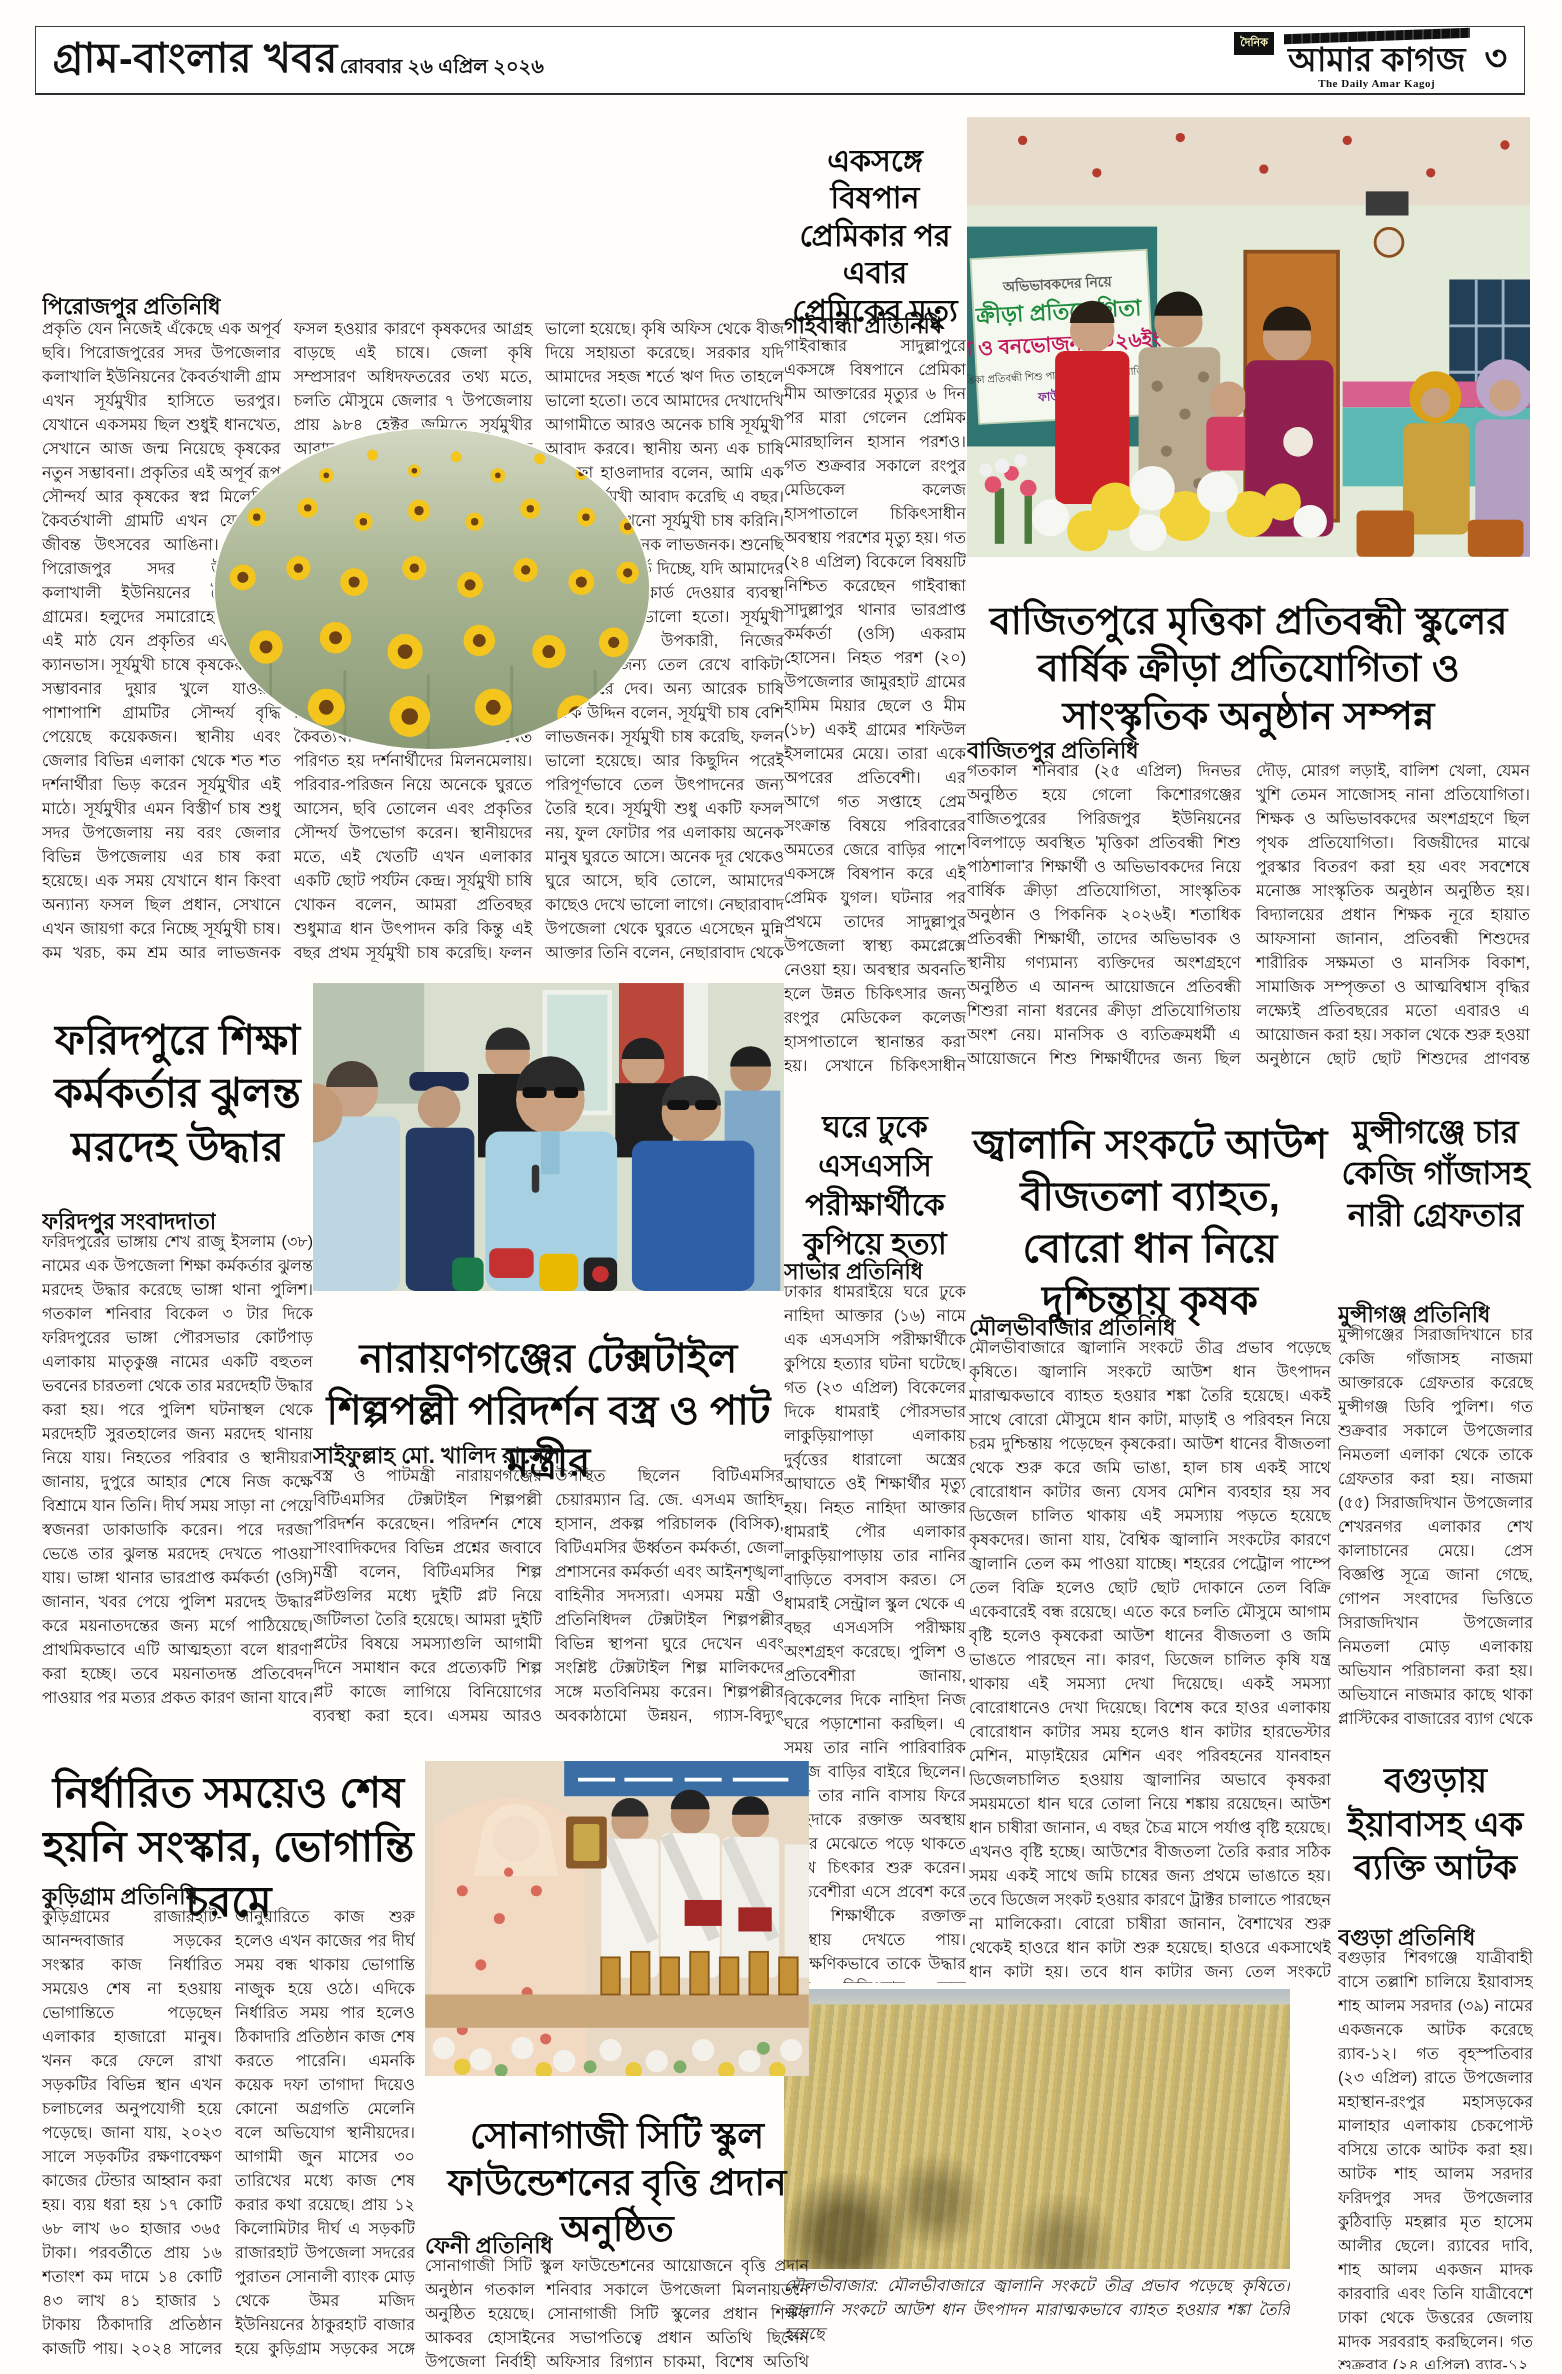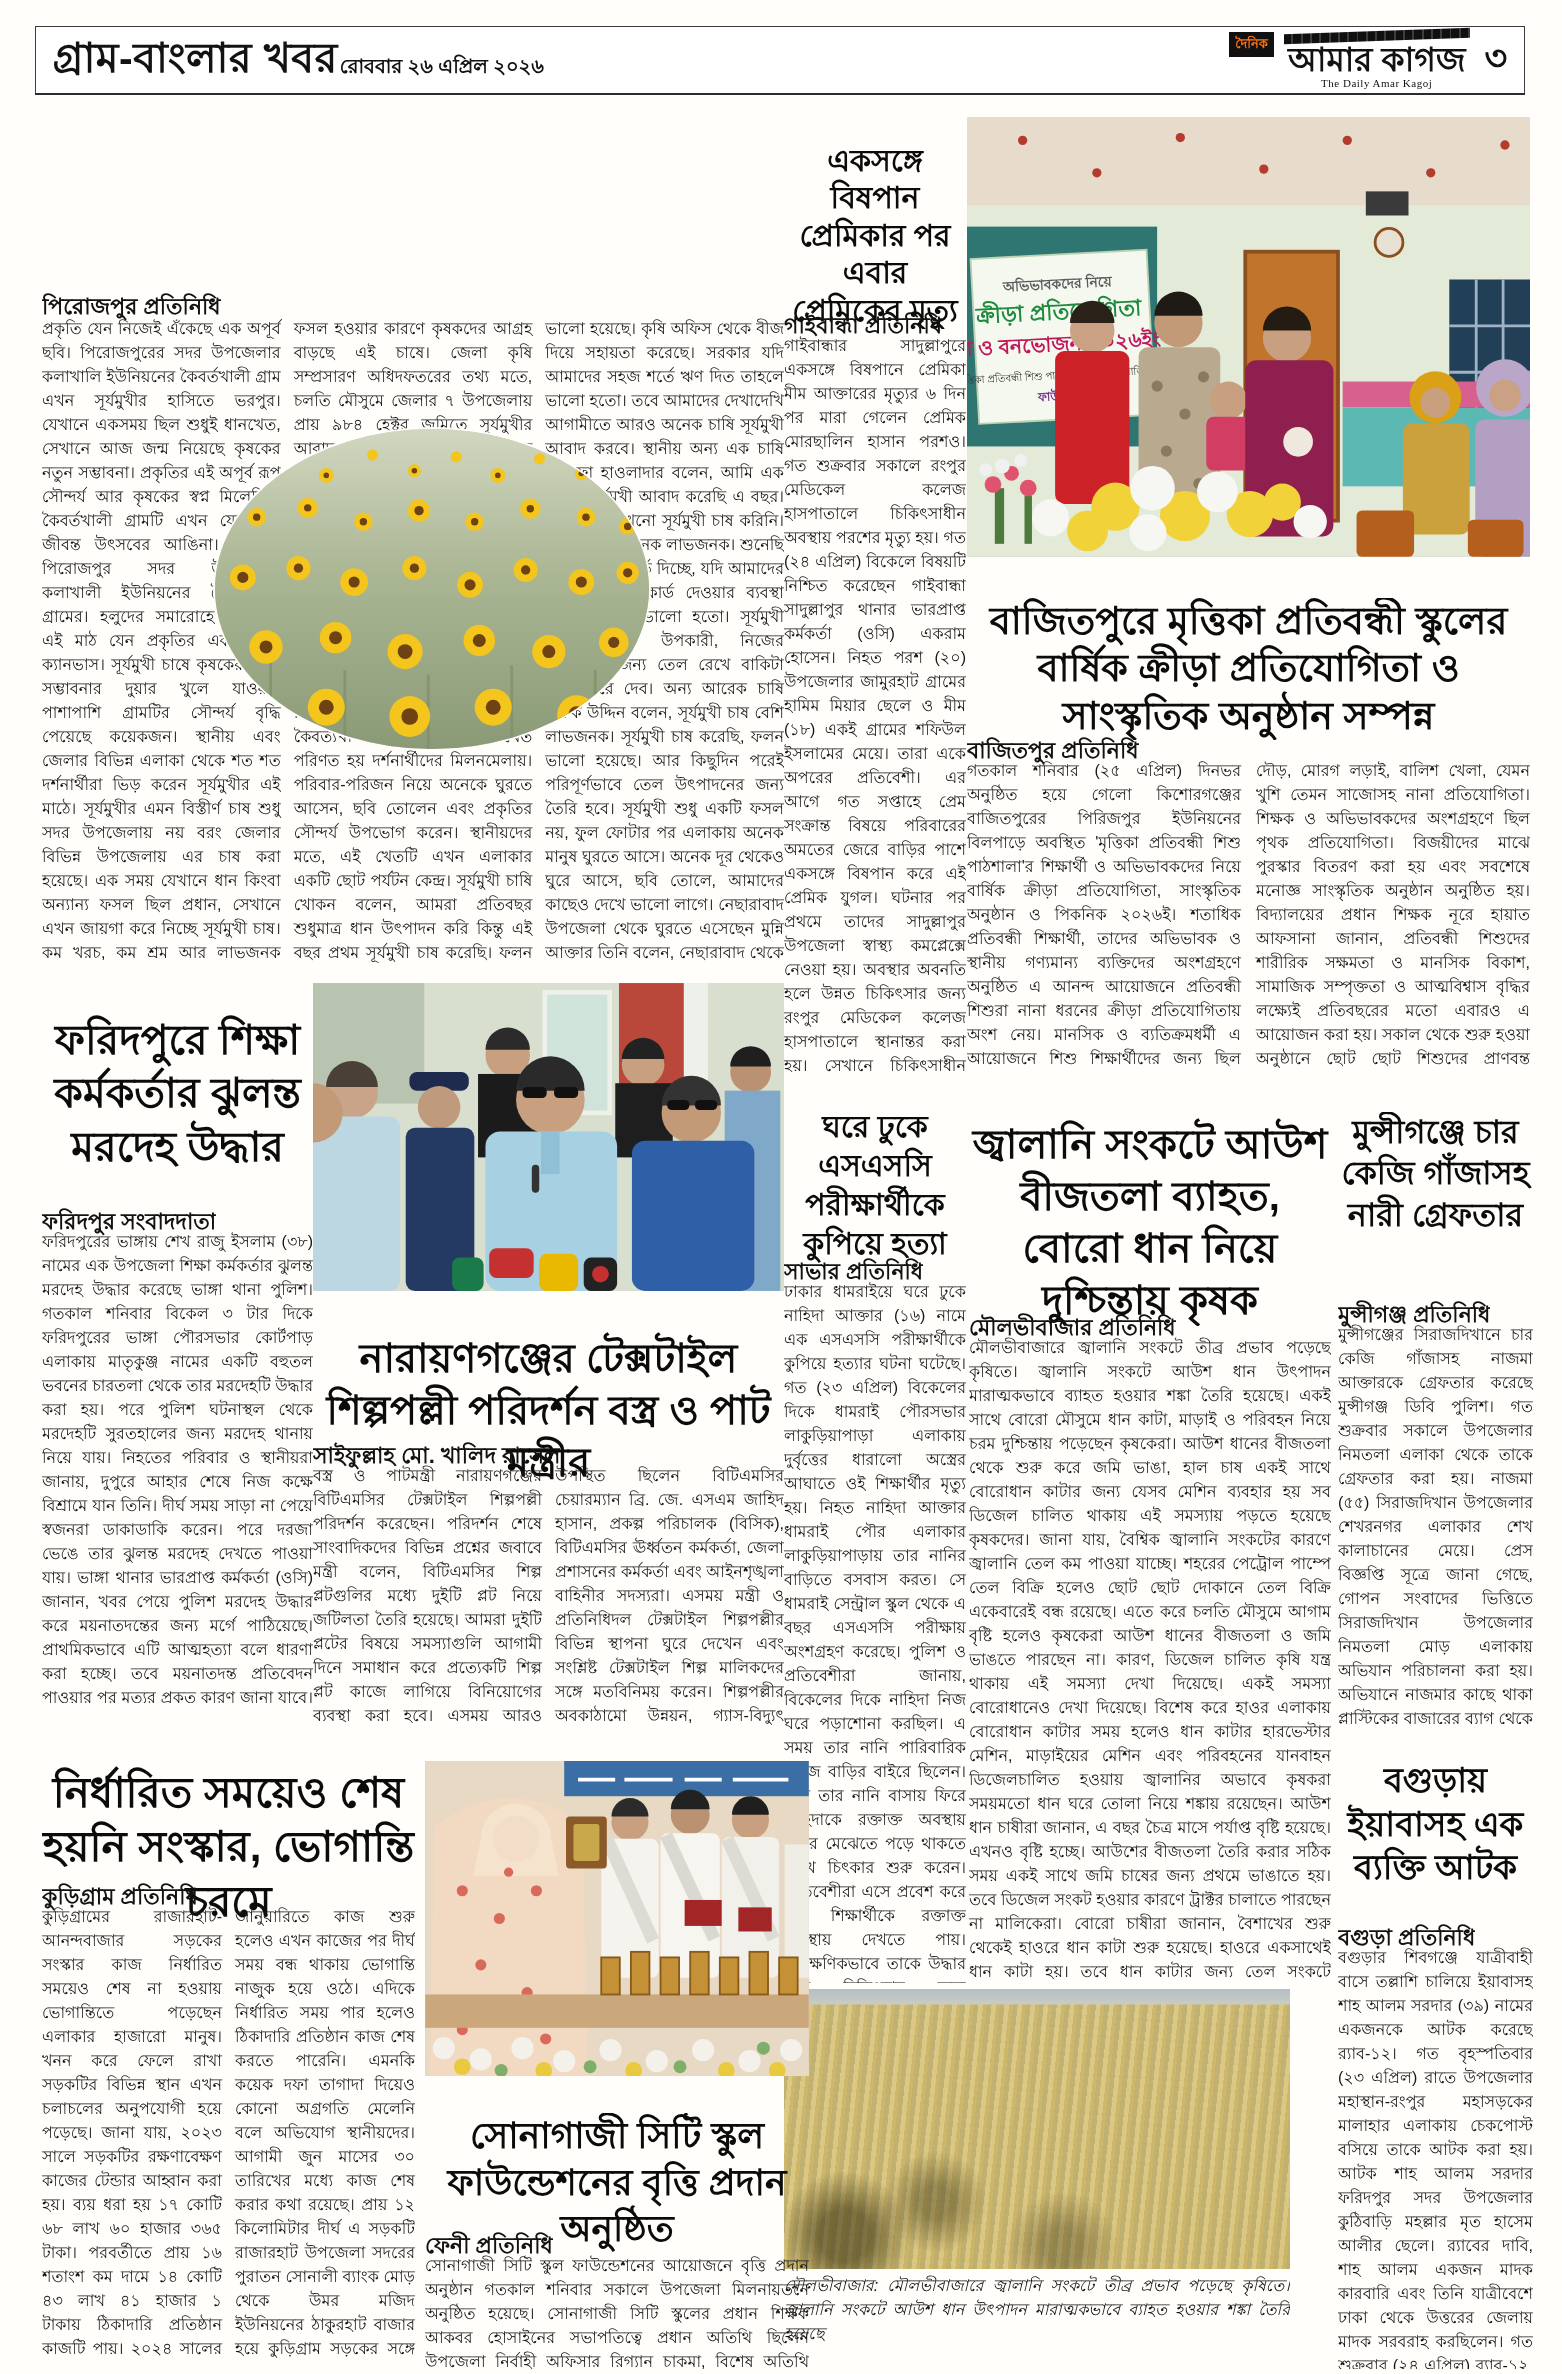--- a/index.html
+++ b/index.html
@@ -6,26 +6,26 @@
   .page{position:relative;width:1563px;height:2375px;margin:0 auto;background:#fffefb;
         font-family:"Liberation Sans","DejaVu Sans",sans-serif;color:#121212;overflow:hidden;
         box-shadow:0 0 0 0.9px #b5b5b0;}
   
   .header-box{position:absolute;left:35px;top:26px;width:1490px;height:69px;border:1.9px solid #3c3c3c;
               border-bottom:2.8px solid #2c2c2c;box-sizing:border-box;display:flex;align-items:center;
               padding:0 16.7px;background:#fff;}
   .masthead-title{font-size:41px;font-weight:900;letter-spacing:0.5px;white-space:nowrap;}
   .masthead-date{font-size:19.5px;font-weight:700;margin-left:2px;padding-top:15px;white-space:nowrap;}
   .logo-wrap{margin-left:auto;display:flex;align-items:center;gap:9.3px;}
-  .logo-daily{background:#111;color:#f97316;font-size:13px;font-weight:700;padding:1.9px 6.5px;align-self:flex-start;margin-top:1.9px;}
+  .logo-daily{background:#111;color:#fef9c3;font-size:11px;font-weight:700;padding:1.9px 6.5px;align-self:flex-start;margin-top:1.9px;}
   .logo-mid{display:flex;flex-direction:column;align-items:center;line-height:1.05;}
   .logo-flag{width:186px;height:10.2px;background:repeating-linear-gradient(90deg,#101010 0 7.4px,#3d3d3d 7.4px 9.3px);
              transform:skewY(-2deg);margin-bottom:1.9px;}
   .logo-title{font-size:33px;font-weight:900;white-space:nowrap;}
-  .logo-en{font-size:11px;font-weight:400;font-family:"Liberation Serif",serif;letter-spacing:0.5px;}
+  .logo-en{font-size:11px;font-weight:700;font-family:"Liberation Serif",serif;letter-spacing:0.5px;}
   .page-number{font-size:35px;font-weight:900;margin-left:5.6px;}
   
   .hl{position:absolute;font-weight:800;text-align:center;color:#0b0b0b;overflow:hidden;}
   .byline{position:absolute;font-size:22px;font-weight:700;white-space:nowrap;overflow:hidden;}
   .bodytxt{position:absolute;font-size:16px;line-height:24px;text-align:justify;overflow:hidden;color:#161616;}
   .photo{position:absolute;overflow:hidden;background:#ccc;}
   .caption{position:absolute;font-size:16px;line-height:1.5;text-align:justify;font-style:italic;overflow:hidden;}
   
   .hl-a{left:51px;top:100px;width:932px;font-size:67px;line-height:1.2;}
   .by-a{left:42px;top:289px;}

